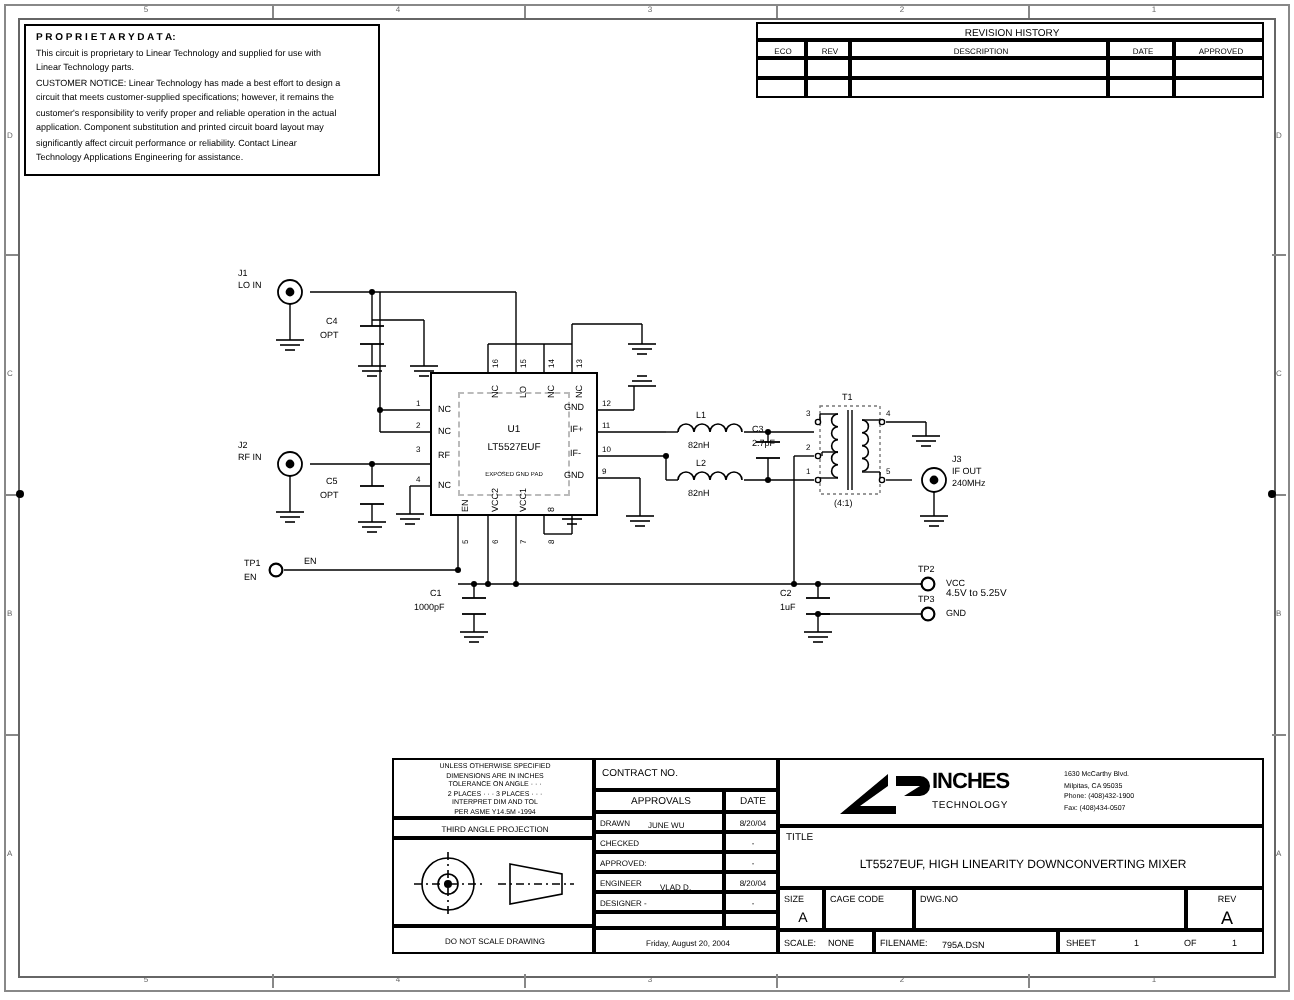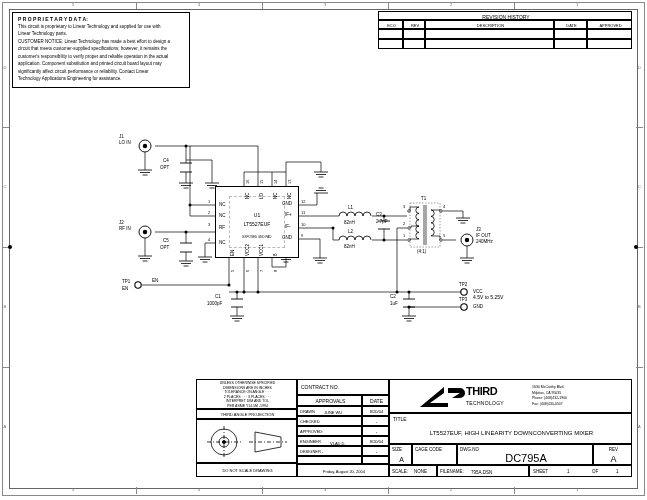--- a/index.html
+++ b/index.html
@@ -514,21 +514,21 @@
     <div class="txt t4 ctr" style="left:0;top:4.5px;width:92px;">Friday, August 20, 2004</div>
   </div>
 
   <div class="cell" style="left:389px;top:379px;width:243px;height:34px;">
     <svg style="position:absolute;left:28px;top:5px;width:44px;height:24px;">
       <g fill="#000">
         <path d="M2,22 L26,2 L26,8 L12,18 L30,18 L30,22 Z"></path>
         <path d="M30,3 L42,3 a5,5 0 0 1 0,10 L34,13 L42,8 L30,8 Z"></path>
       </g>
     </svg>
-    <div class="txt t11 bold" style="left:76px;top:6px;letter-spacing:-0.5px;">THIRD</div>
+    <div class="txt t11 bold" style="left:76px;top:6px;letter-spacing:-0.5px;">INCHES</div>
     <div class="txt t5" style="left:76px;top:21px;letter-spacing:0.3px;">TECHNOLOGY</div>
     <div class="txt t35" style="left:142px;top:6px;">1630 McCarthy Blvd.</div>
     <div class="txt t35" style="left:142px;top:11.5px;">Milpitas, CA 95035</div>
     <div class="txt t35" style="left:142px;top:17px;">Phone: (408)432-1900</div>
     <div class="txt t35" style="left:142px;top:22.5px;">Fax: (408)434-0507</div>
   </div>
 
   <div class="cell" style="left:389px;top:413px;width:243px;height:31px;">
     <div class="txt t5" style="left:3px;top:3px;">TITLE</div>
     <div class="txt t6 ctr" style="left:0;top:16px;width:243px;">LT5527EUF, HIGH LINEARITY DOWNCONVERTING MIXER</div>
@@ -537,21 +537,20 @@
   <div class="cell" style="left:389px;top:444px;width:23px;height:21px;">
     <div class="txt t45" style="left:2px;top:2.5px;">SIZE</div>
     <div class="txt t7 ctr" style="left:0;top:11px;width:23px;">A</div>
   </div>
   <div class="cell" style="left:412px;top:444px;width:45px;height:21px;">
     <div class="txt t45" style="left:2px;top:2.5px;">CAGE CODE</div>
     <div class="txt t5 ctr" style="left:0;top:11px;width:45px;"></div>
   </div>
   <div class="cell" style="left:457px;top:444px;width:136px;height:21px;">
     <div class="txt t45" style="left:2px;top:2.5px;">DWG.NO</div>
-    <div class="txt t11 ctr" style="left:0;top:8px;width:136px;">DC795A</div>
   </div>
   <div class="cell" style="left:593px;top:444px;width:39px;height:21px;">
     <div class="txt t45 ctr" style="left:0;top:2.5px;width:39px;">REV</div>
     <div class="txt t9 ctr" style="left:0;top:10px;width:39px;">A</div>
   </div>
 
   <div class="cell" style="left:389px;top:465px;width:48px;height:12px;">
     <div class="txt t45" style="left:2px;top:4px;">SCALE:</div>
     <div class="txt t45" style="left:24px;top:4px;">NONE</div>
   </div>

